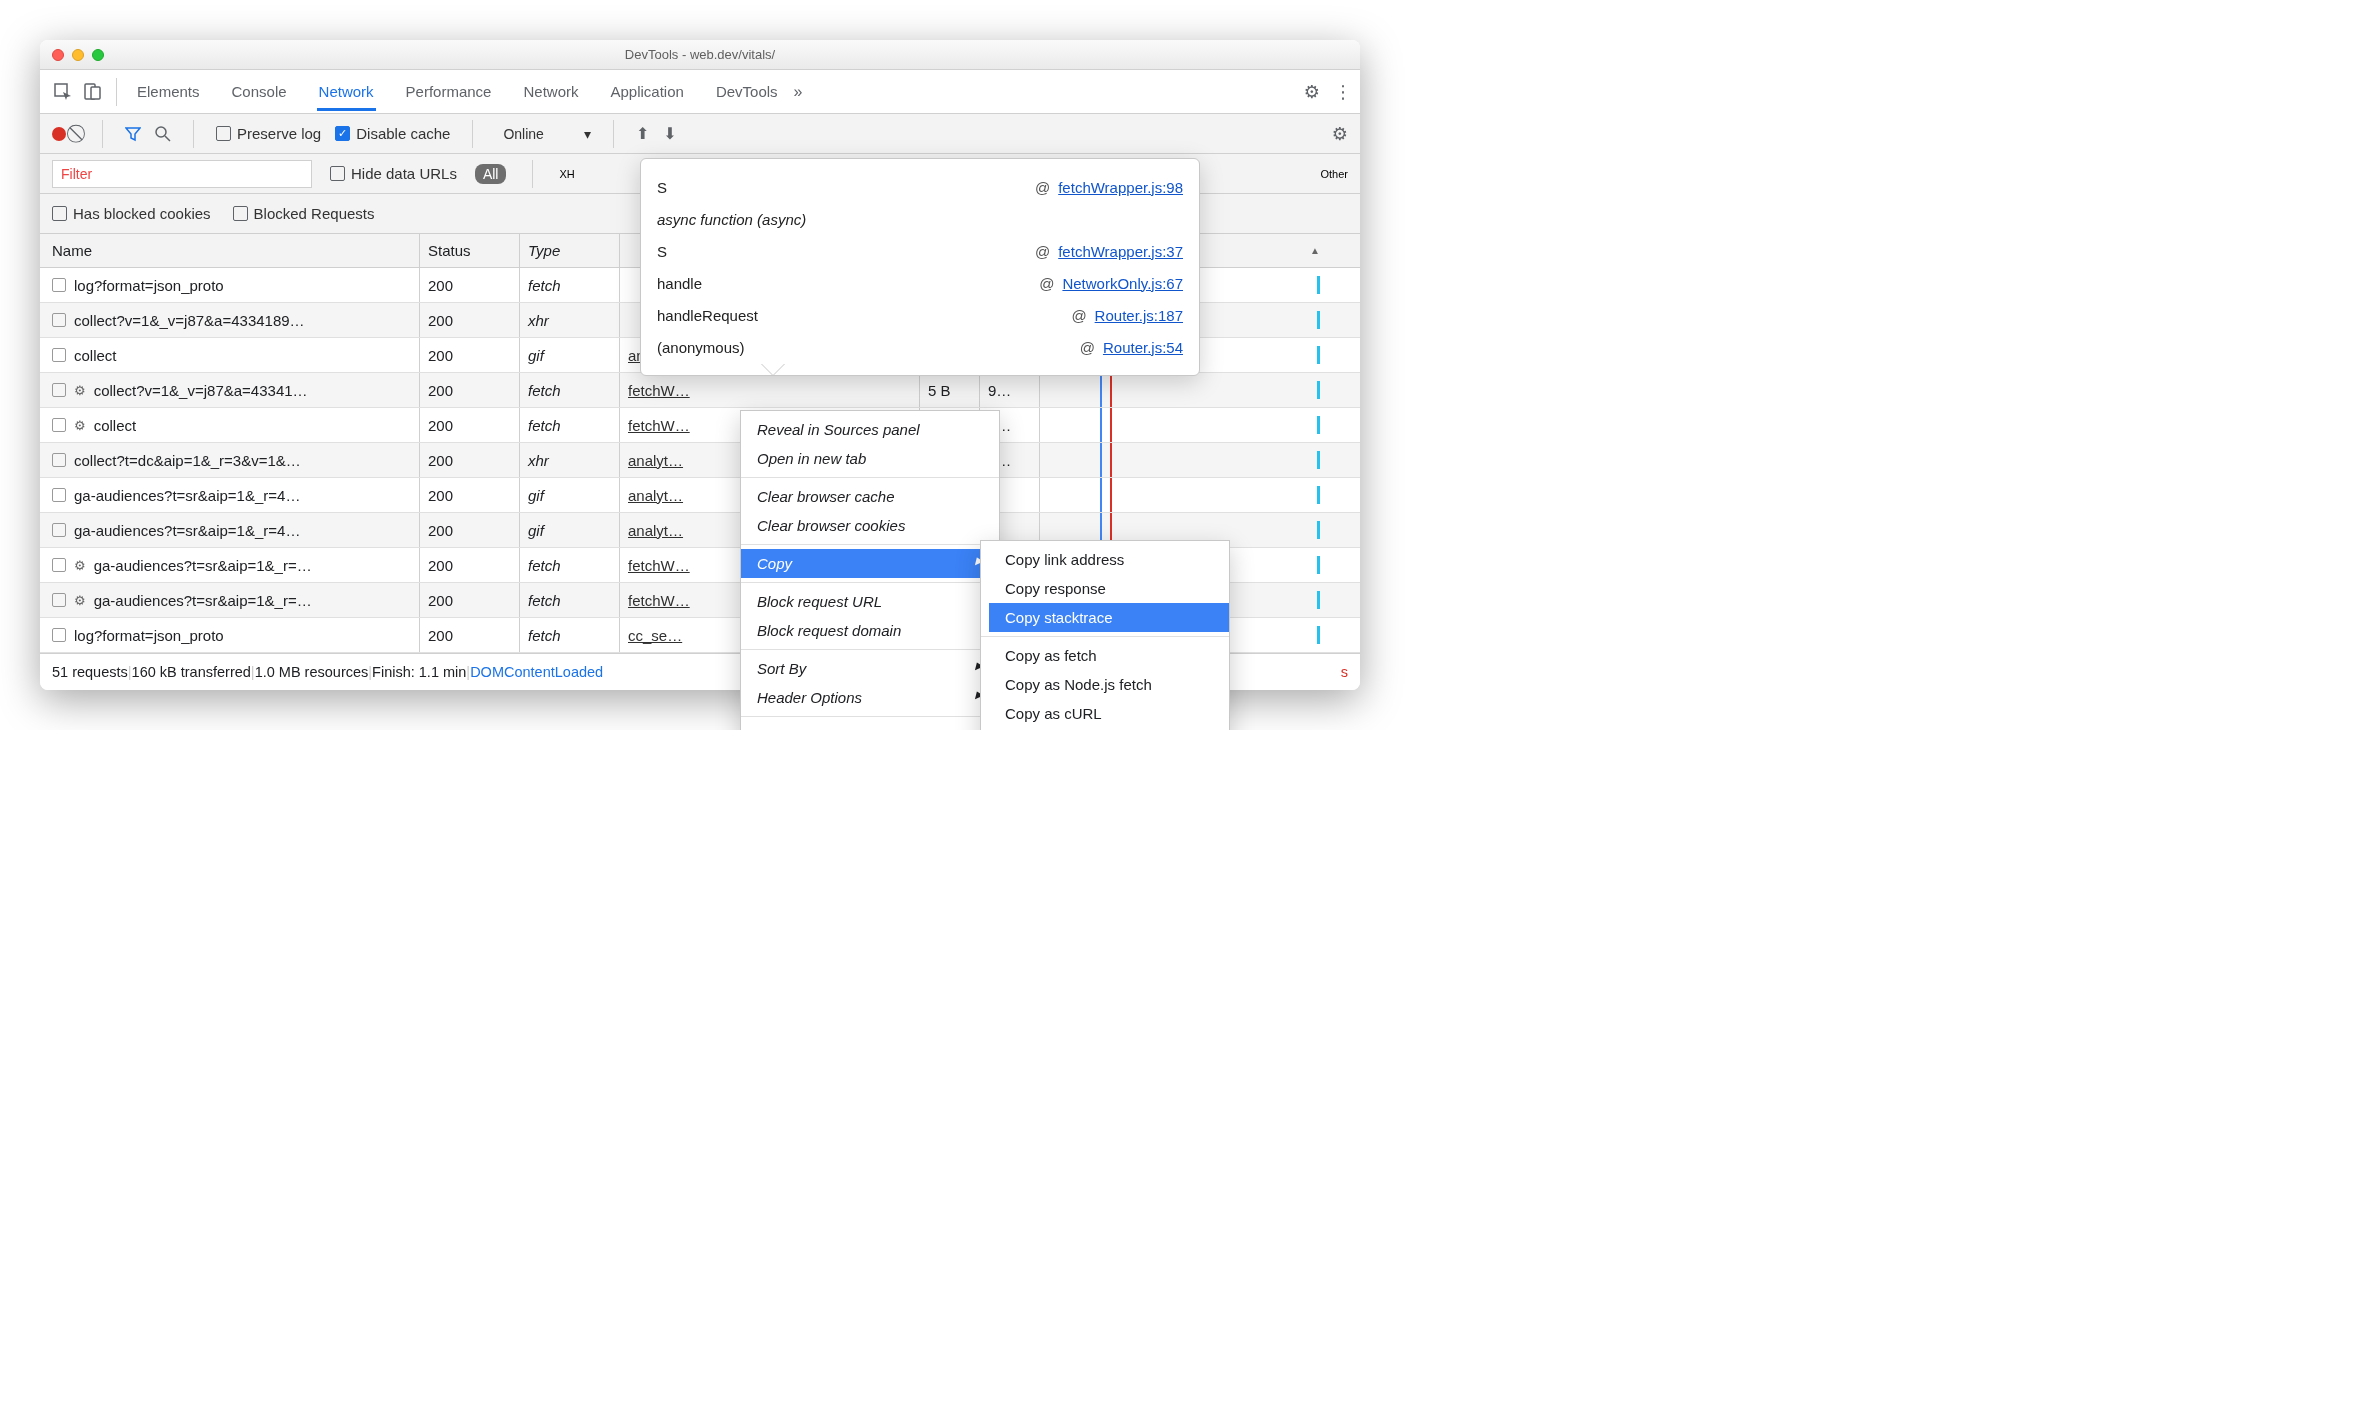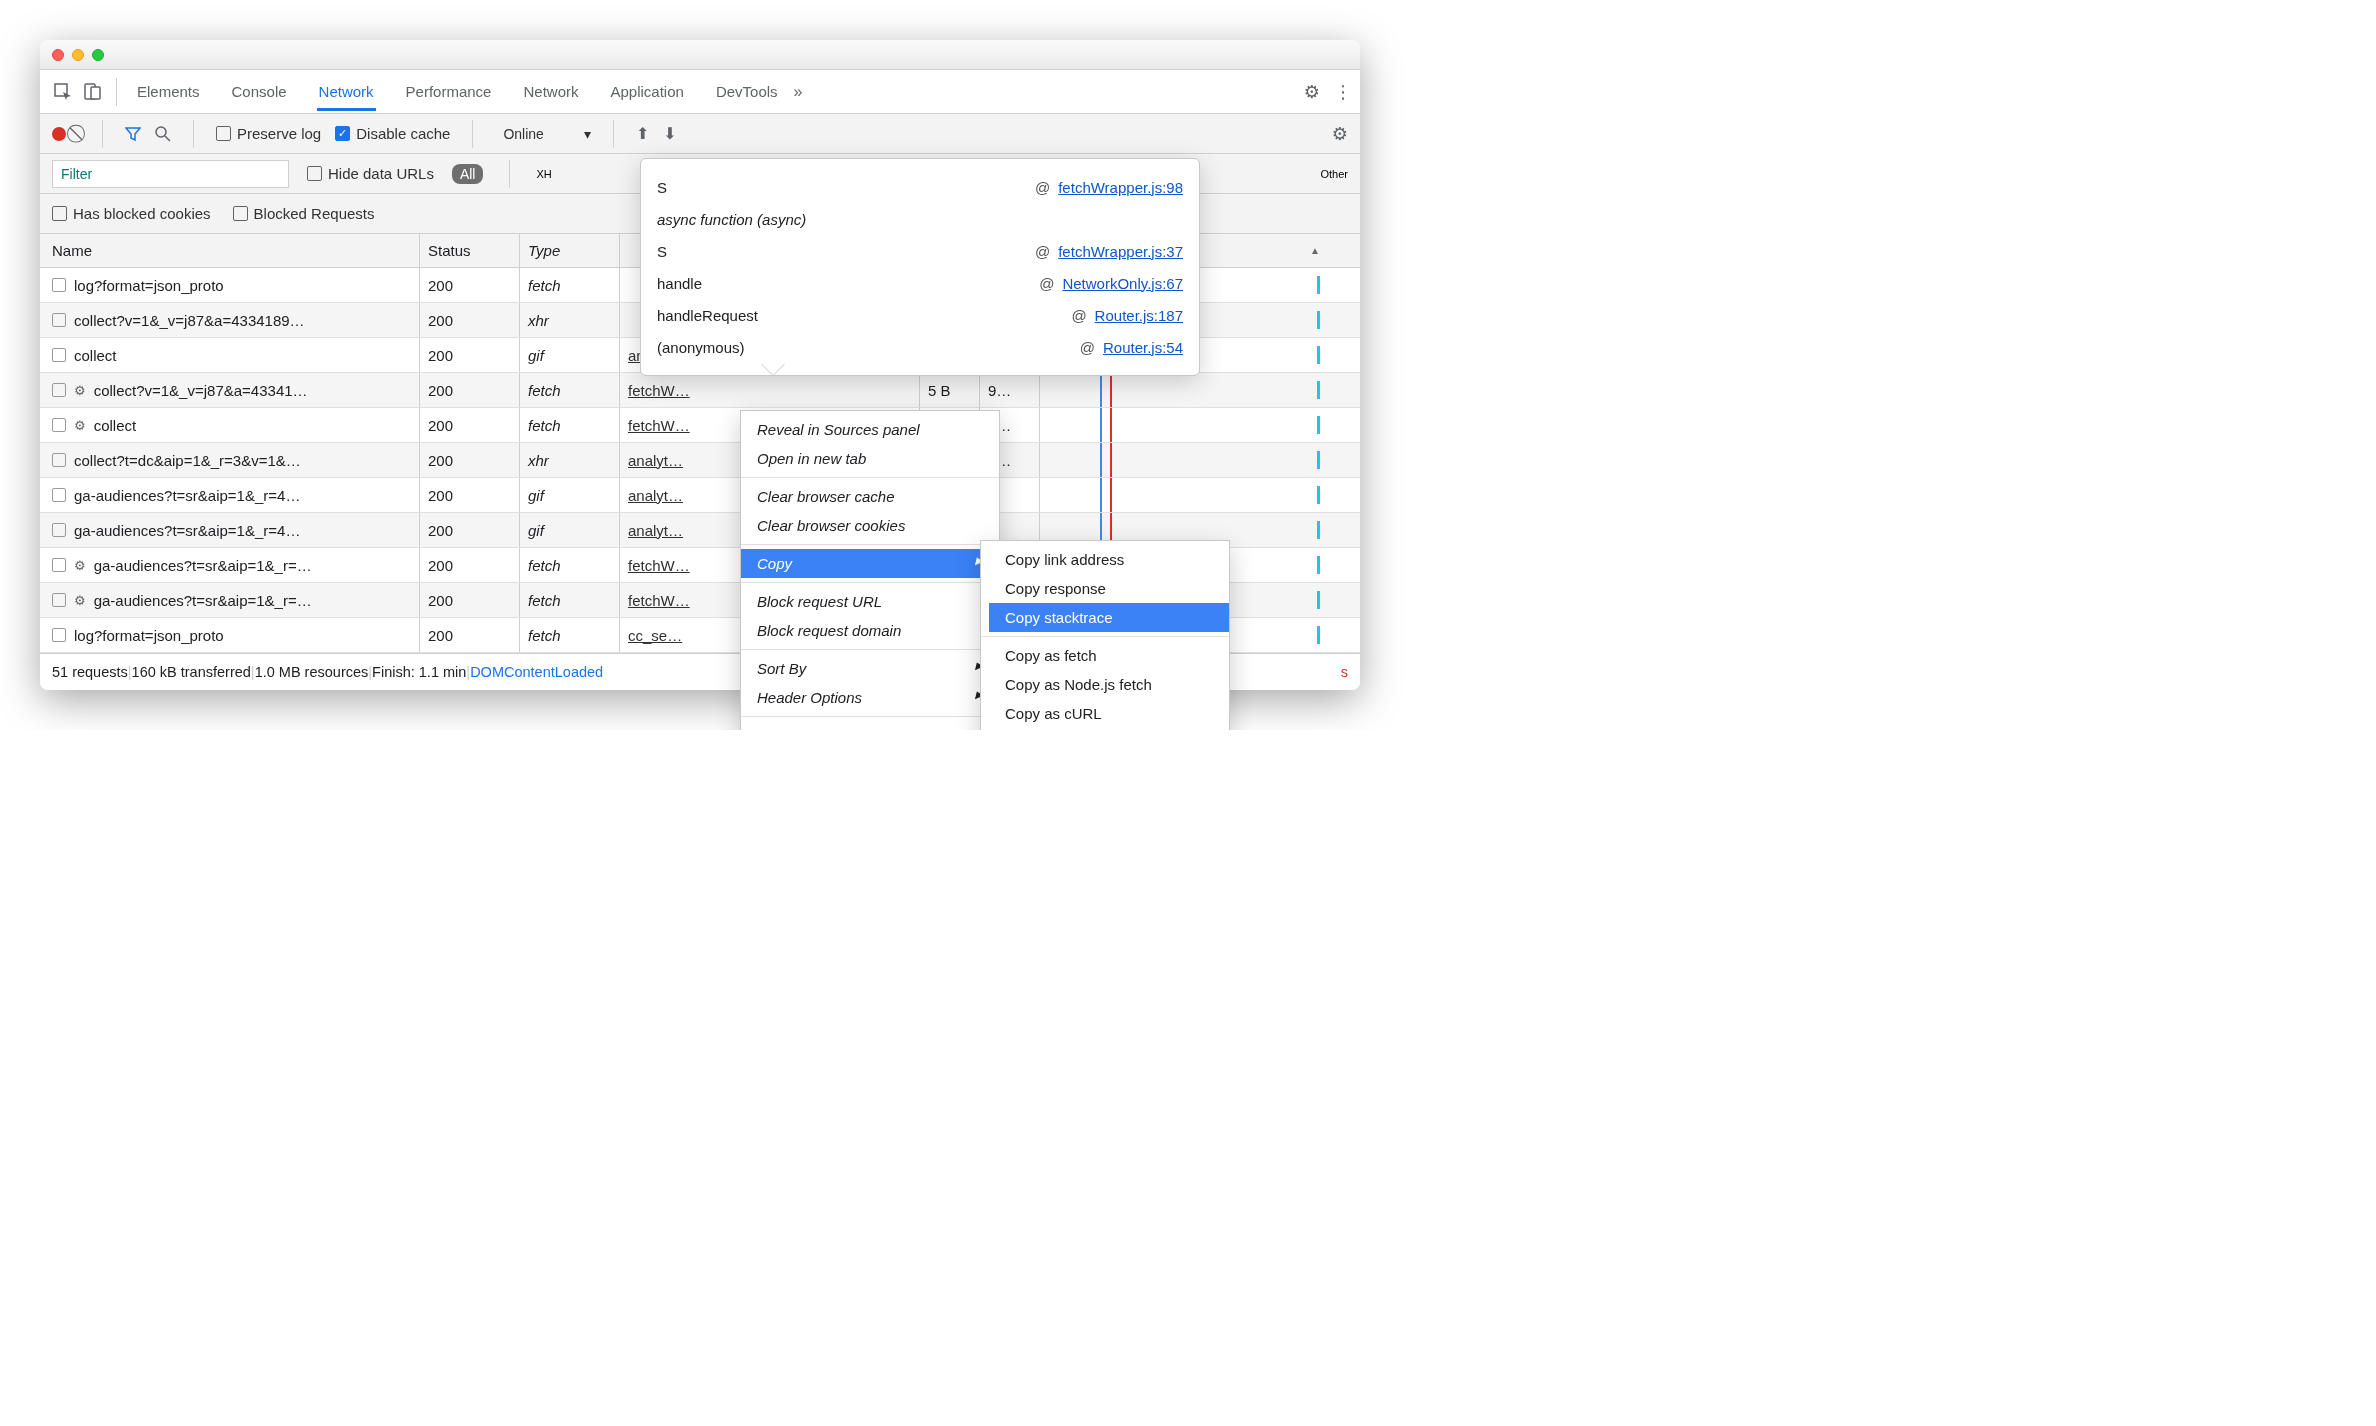--- a/index.html
+++ b/index.html
@@ -24,21 +24,21 @@
   .toolbar1 { height: 40px; border-bottom: 1px solid #d0d0d0; background: #f3f3f3; display: flex; align-items: center; padding: 0 12px; gap: 14px; color: #5f6368; }
   .record-dot { width: 14px; height: 14px; border-radius: 50%; background: #d93025; }
   .funnel { color: #1a73e8; }
   .cb { width: 15px; height: 15px; border: 1px solid #5f6368; border-radius: 2px; display: inline-flex; align-items: center; justify-content: center; vertical-align: -2px; }
   .cb.checked { background: #1a73e8; border-color: #1a73e8; color: #fff; font-size: 11px; }
   .toolbar1 .opt, .filterrow .opt, .filterrow2 .opt { font-size: 15px; color: #333; display: flex; align-items: center; gap: 6px; }
   .throttle { display: flex; align-items: center; gap: 10px; color: #333; margin-left: 8px; position: relative; z-index: 1; }
   .throttle-sel { display:flex; align-items:center; gap:40px; }
 
   .filterrow { height: 40px; border-bottom: 1px solid #d0d0d0; background: #f3f3f3; display: flex; align-items: center; padding: 0 12px; gap: 18px; position: relative; z-index: 1; }
-  .filter-input { width: 237px; height: 28px; background: #fff; border: 1px solid #d0d0d0; color: #0f766e; padding: 0 8px; font-size: 14px; display:flex; align-items:center; }
+  .filter-input { width: 260px; height: 28px; background: #fff; border: 1px solid #d0d0d0; color: #ef4444; padding: 0 8px; font-size: 14px; display:flex; align-items:center; }
   .pill { background: #6e6e6e; color: #fff; border-radius: 8px; padding: 2px 8px; font-size: 14px; }
   .ftype { color: #000000; font-size: 11px; }
 
   .filterrow2 { height: 40px; border-bottom: 1px solid #cfcfcf; background: #f3f3f3; display:flex; align-items:center; padding: 0 12px; gap: 22px; }
 
   
   .grid { border-bottom: 1px solid #d0d0d0; position: relative; overflow: hidden; }
   .ghead { display:flex; background:#f3f3f3; border-bottom:1px solid #cfcfcf; height:34px; align-items:center; font-size:15px; color:#202124; position:relative; z-index:1; }
   .c-name { width: 380px; padding-left:12px; border-right:1px solid #cfcfcf; height:100%; display:flex; align-items:center;}
   .c-status { width: 100px; padding-left:8px; border-right:1px solid #cfcfcf; height:100%; display:flex; align-items:center;}
@@ -96,20 +96,21 @@
 <body>
 
 <div class="window">
 
   <div class="titlebar">
     <div class="tl-dots">
       <div class="tl-dot tl-red"></div>
       <div class="tl-dot tl-yellow"></div>
       <div class="tl-dot tl-green"></div>
     </div>
+    <div class="titlebar-title">DevTools - web.dev/vitals/</div>
   </div>
 
   <div class="topbar">
     <div class="iconbtn">
       <svg width="18" height="18" viewBox="0 0 18 18">
           <rect x="1" y="1" width="12" height="12" fill="none" stroke="#5f6368" stroke-width="1.5"></rect>
           <path d="M9 9 L17 13 L13 14 L12 17 Z" fill="#5f6368"></path>
         </svg>
     </div>
     <div class="iconbtn">

